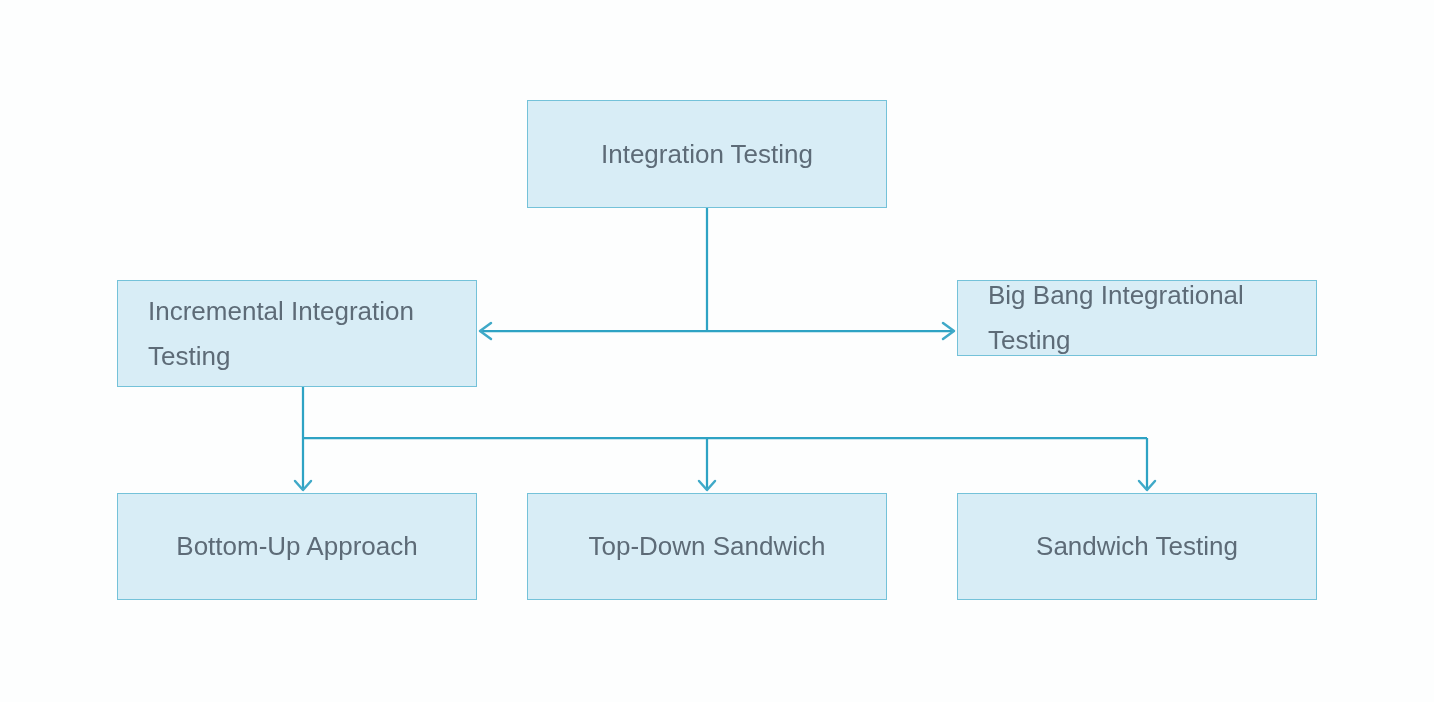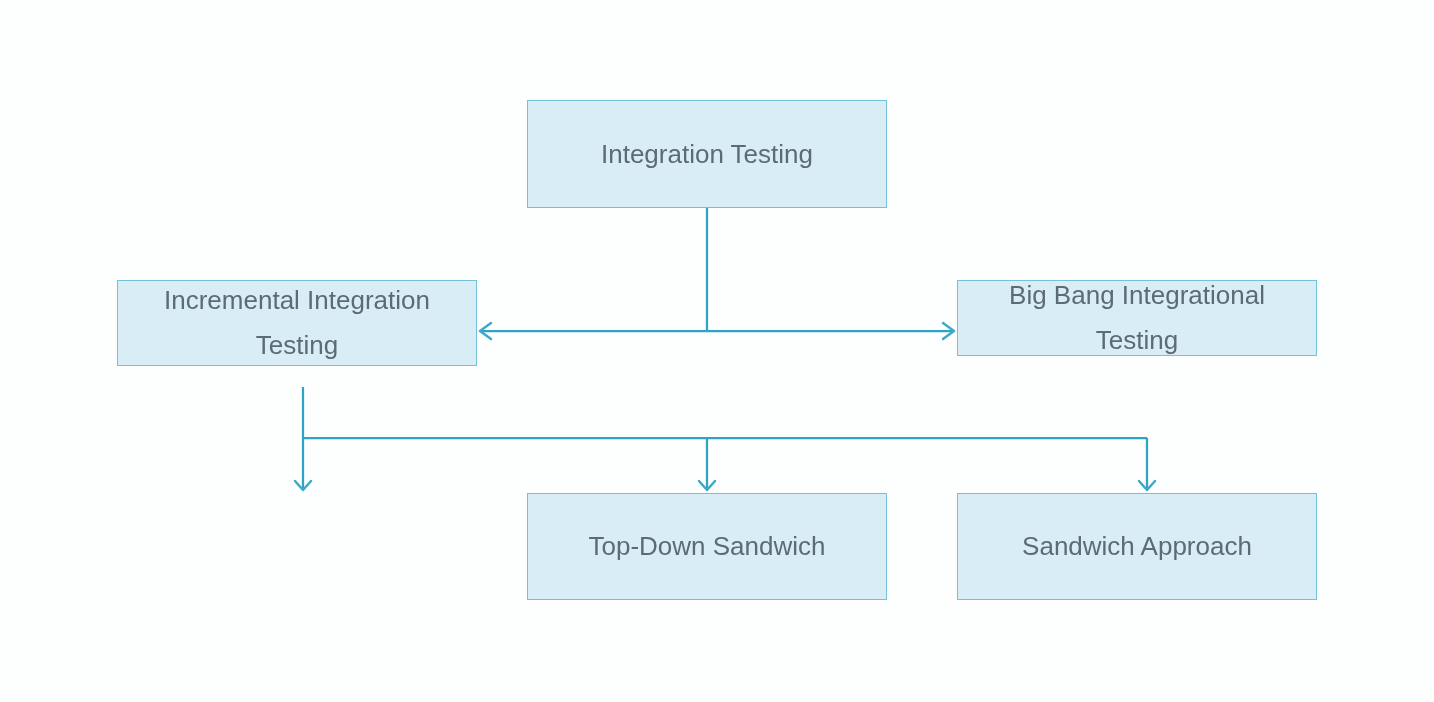--- a/index.html
+++ b/index.html
@@ -28,30 +28,29 @@
     fill: none;
     stroke-linecap: round;
     stroke-linejoin: round;
   }
   .node {
     position: absolute;
     box-sizing: border-box;
     display: flex;
     align-items: center;
     justify-content: center;
-    text-align: center;
     background: var(--node-fill, #d8edf6);
     border: 1.5px solid var(--node-border, #74c2d9);
     color: var(--text, #5d6b77);
     font-size: 26px;
     line-height: 45px;
     padding: 0 30px;
   }
   .node-root      { left: 527px; top: 100px; width: 360px; height: 108px; }
-  .node-incremental { left: 117px; top: 280px; width: 360px; height: 86px; }
+  .node-incremental { left: 117px; top: 280px; width: 360px; height: 107px; }
   .node-bigbang   { left: 957px; top: 280px; width: 360px; height: 76px; }
   .node-bottomup  { left: 117px; top: 493px; width: 360px; height: 107px; }
   .node-topdown   { left: 527px; top: 493px; width: 360px; height: 107px; }
   .node-sandwich  { left: 957px; top: 493px; width: 360px; height: 107px; }
 </style>
 </head>
 <body>
 
 <div class="canvas">
 
@@ -83,22 +82,25 @@
   </div>
 
   <div class="node node-incremental">
     <span>Incremental Integration Testing</span>
   </div>
 
   <div class="node node-bigbang">
     <span>Big Bang Integrational Testing</span>
   </div>
 
+  <div class="node node-bottomup">
+    <span>Bottom-Up Approach</span>
+  </div>
 
   <div class="node node-topdown">
     <span>Top-Down Sandwich</span>
   </div>
 
   <div class="node node-sandwich">
-    <span>Sandwich Approach</span>
+    <span>Sandwich Testing</span>
   </div>
 
 </div>
 
 </body></html>

